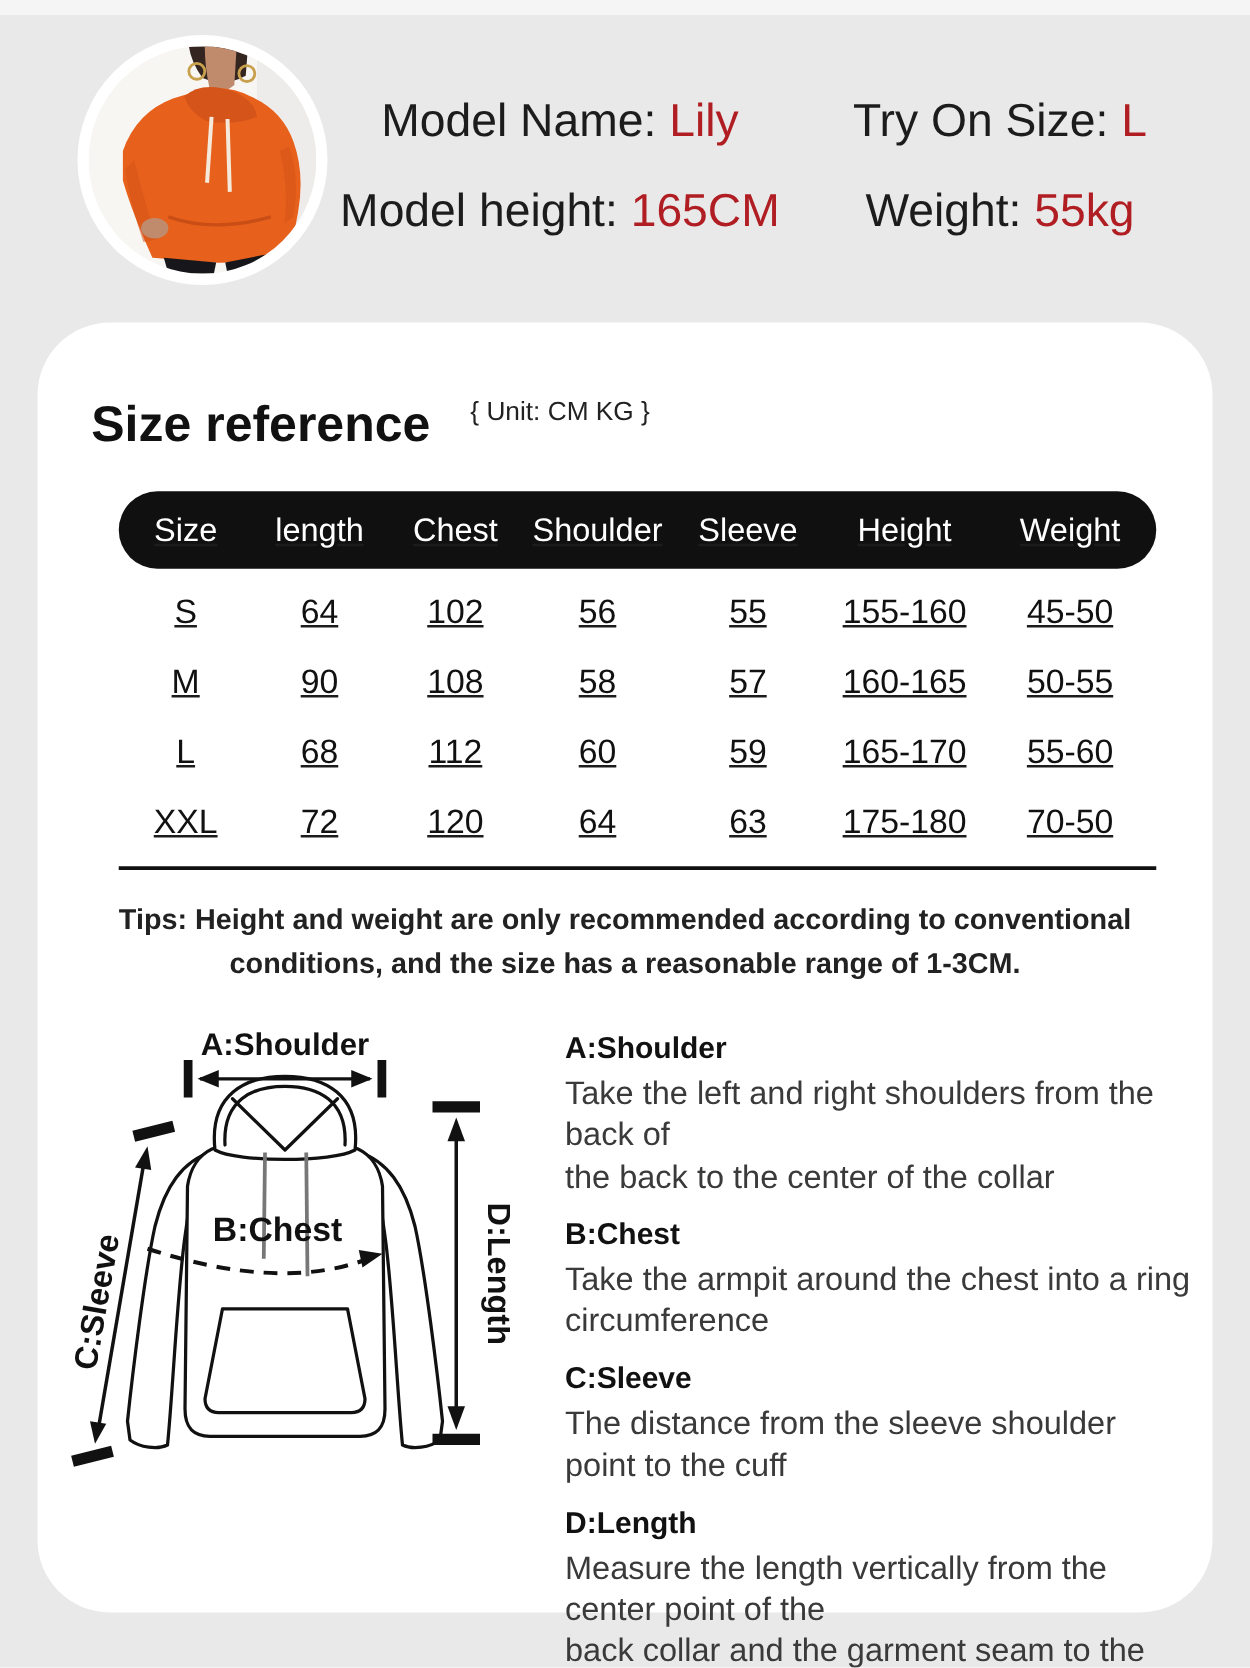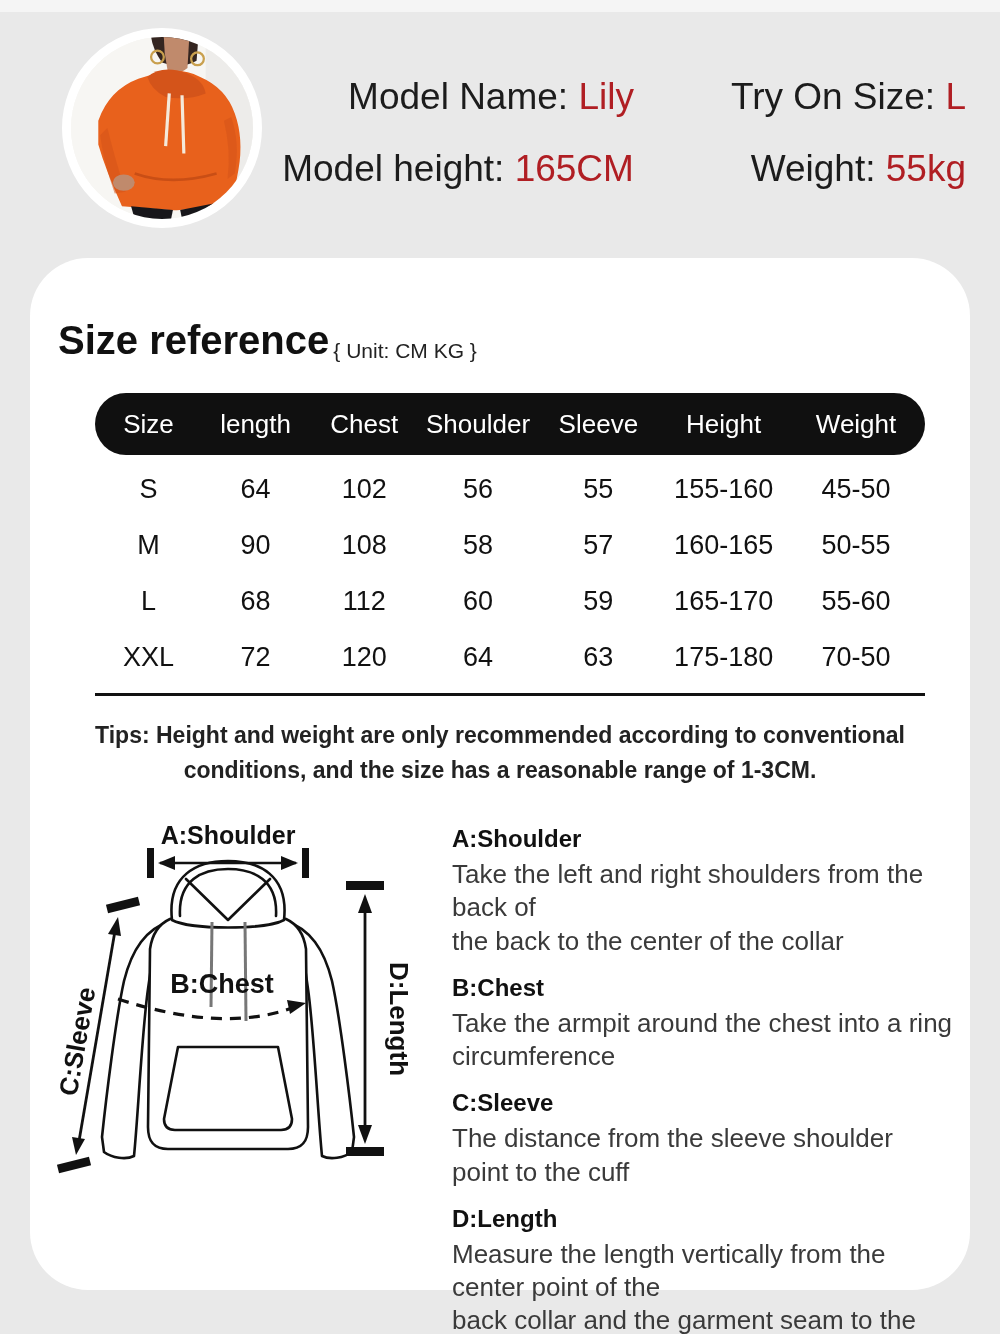--- a/index.html
+++ b/index.html
@@ -16,32 +16,32 @@
   .photo{
     flex:none;width:182px;height:182px;margin-top:16px;
     border-radius:50%;border:9px solid #ffffff;
     overflow:hidden;background:#f7f6f3;
   }
   .photo svg{display:block;}
   .info-grid{
     flex:1;display:grid;grid-template-columns:1.12fr 1fr;
     margin-top:64px;row-gap:30px;align-content:start;
   }
-  .info-item{font-size:37px;text-align:right;white-space:nowrap;}
+  .info-item{font-size:37px;text-align:center;white-space:nowrap;}
   .info-item .red{color:#b01e23;}
   
   .card{
     width:940px;height:1032px;margin:0 auto;background:#ffffff;
     border-radius:58px;box-sizing:border-box;padding-top:60px;
   }
-  .title-row{margin-left:28px;display:flex;align-items:flex-end;gap:4px;}
+  .title-row{margin-left:43px;display:flex;align-items:flex-start;gap:32px;}
   .title-row h1{margin:0;font-size:40px;font-weight:bold;color:#111;}
   .unit{font-size:21px;color:#222;}
   
-  .size-table{width:830px;margin:30px 0 0 65px;
+  .size-table{width:830px;margin:30px 0 0 65px;text-decoration:underline;
     --cols:12.9% 12.9% 13.3% 14.1% 14.9% 15.3% 16.6%;}
   .thead{
     background:#101010;border-radius:32px;height:62px;
     display:grid;grid-template-columns:var(--cols);align-items:center;
     color:#fff;font-size:26px;text-align:center;
   }
   .tbody{border-bottom:3px solid #111;padding:6px 0 8px;}
   .trow{
     display:grid;grid-template-columns:var(--cols);height:56px;
     align-items:center;font-size:27px;color:#111;text-align:center;

